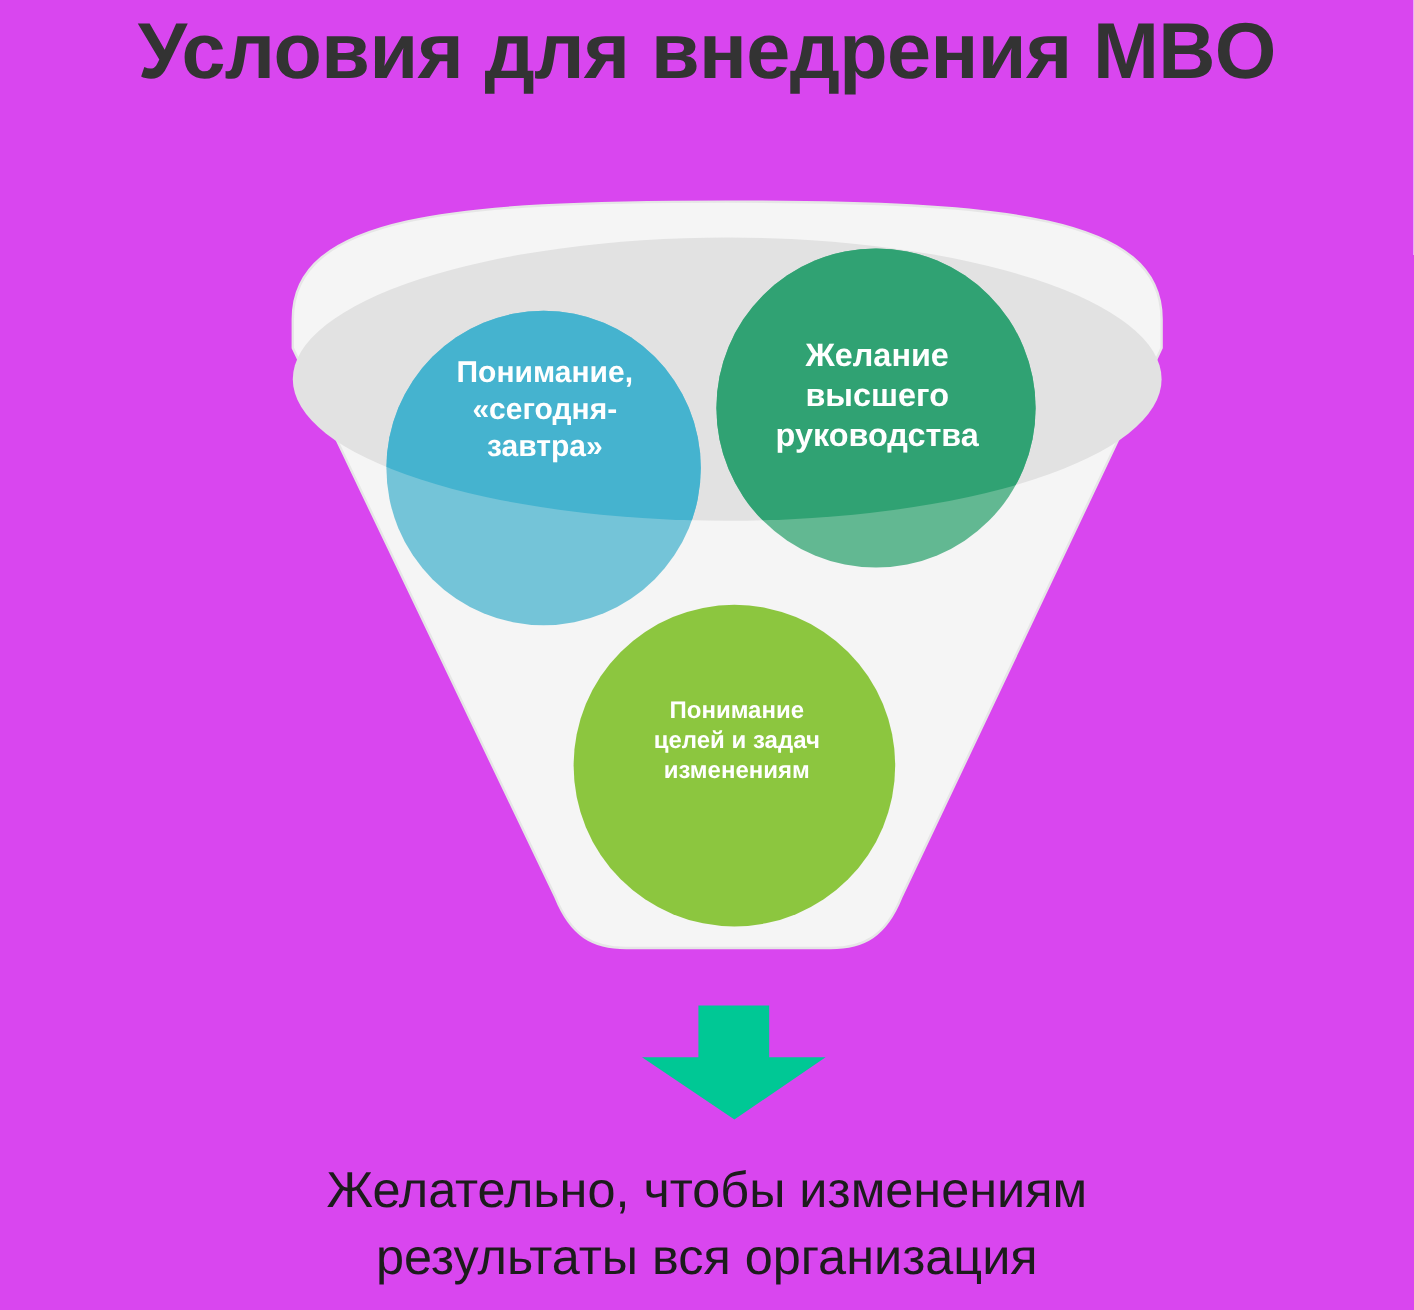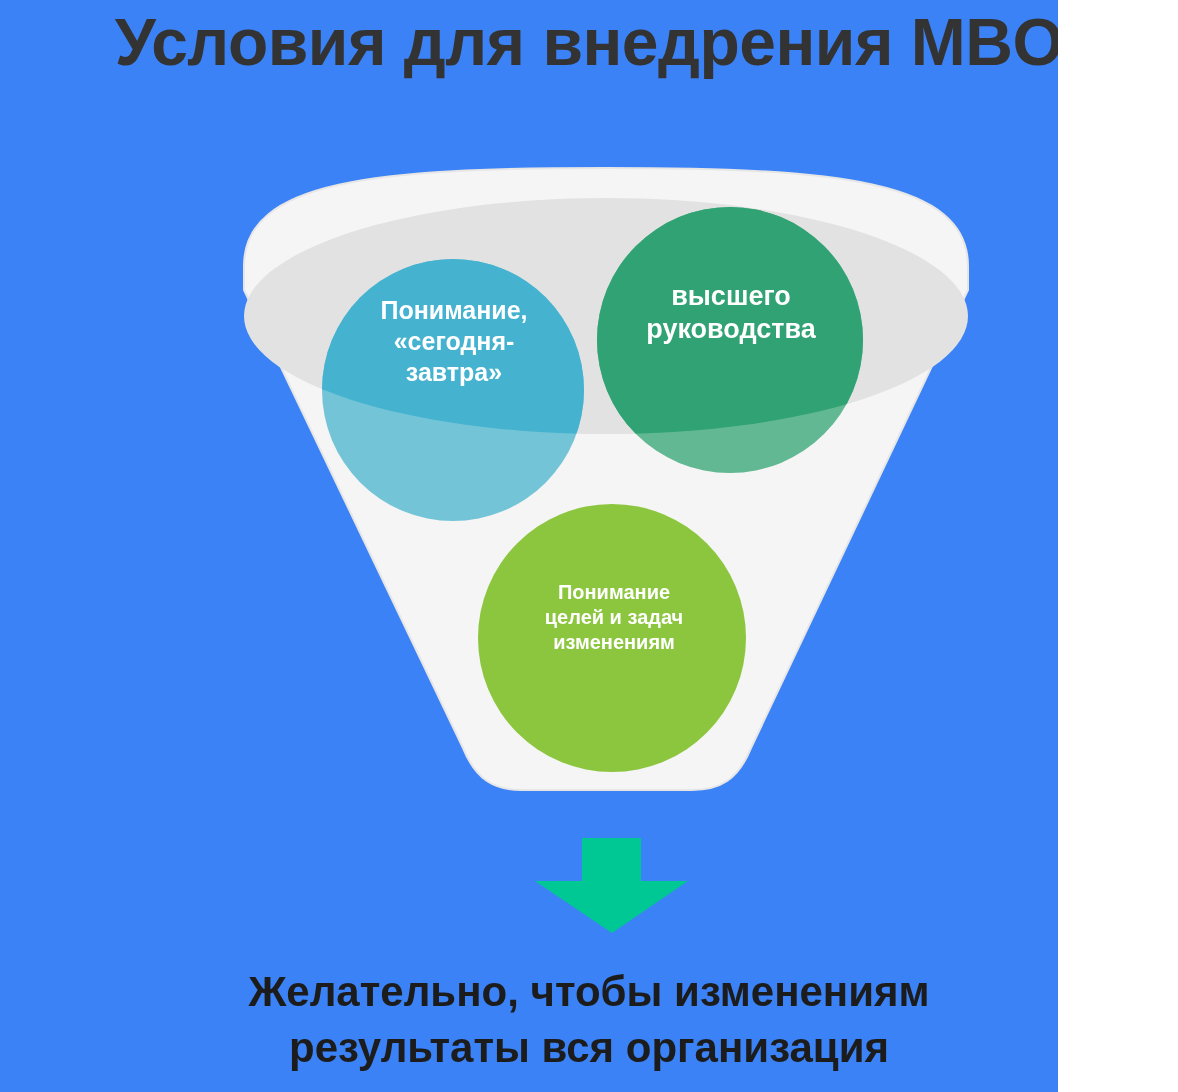--- a/index.html
+++ b/index.html
@@ -8,23 +8,23 @@
     padding: 0;
     background: #ffffff;
   }
   body {
     font-family: "Liberation Sans", "DejaVu Sans", sans-serif;
     -webkit-font-smoothing: antialiased;
   }
 
   .slide {
     position: relative;
-    width: 1058px;
+    width: 1178px;
     height: 1092px;
-    background: #3b82f6;
+    background: #d946ef;
     overflow: hidden;
   }
 
   
   .slide-title {
     position: absolute;
     left: 0;
     top: 6px;
     width: 1178px;
     text-align: center;
@@ -83,21 +83,21 @@
   }
 
   
   .caption {
     position: absolute;
     left: 0;
     top: 964px;
     width: 1178px;
     text-align: center;
     font-size: 42px;
-    font-weight: bold;
+    font-weight: normal;
     color: #1c1c1c;
     line-height: 1.34;
   }
   .caption span { display: block; }
 </style>
 </head>
 <body style="background: rgb(255, 255, 255);">
 
 <div class="slide">
 
@@ -163,20 +163,21 @@
                Z" fill="#00C895"></path>
     </svg>
 
     <div class="bubble-label blue" style="color: rgb(255, 255, 255);">
       <div>Понимание,</div>
       <div>«сегодня-</div>
       <div>завтра»</div>
     </div>
 
     <div class="bubble-label green" style="color: rgb(255, 255, 255);">
+      <div>Желание</div>
       <div>высшего</div>
       <div>руководства</div>
     </div>
 
     <div class="bubble-label lime" style="color: rgb(255, 255, 255);">
       <div>Понимание</div>
       <div>целей и задач</div>
       <div>изменениям</div>
     </div>
   </div>

